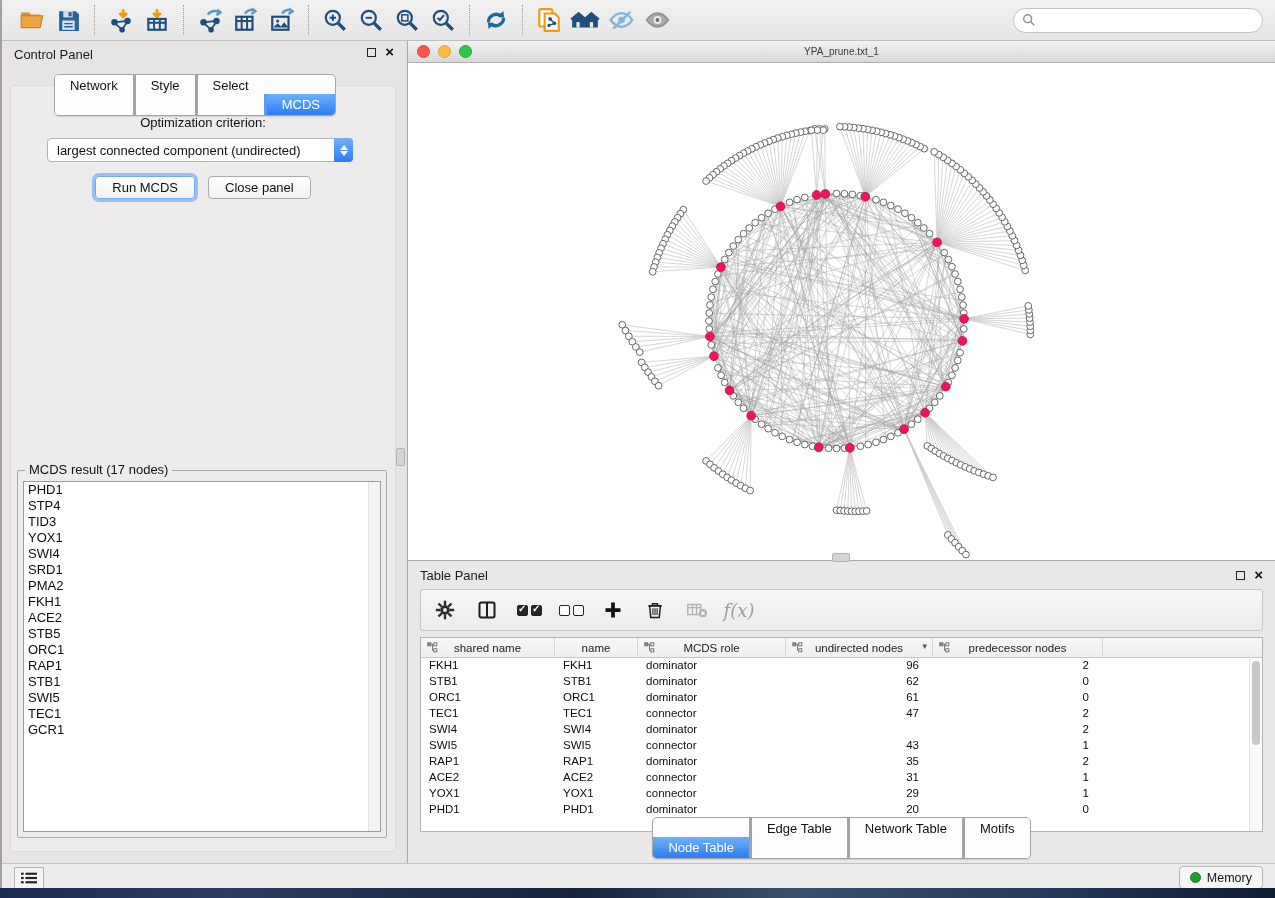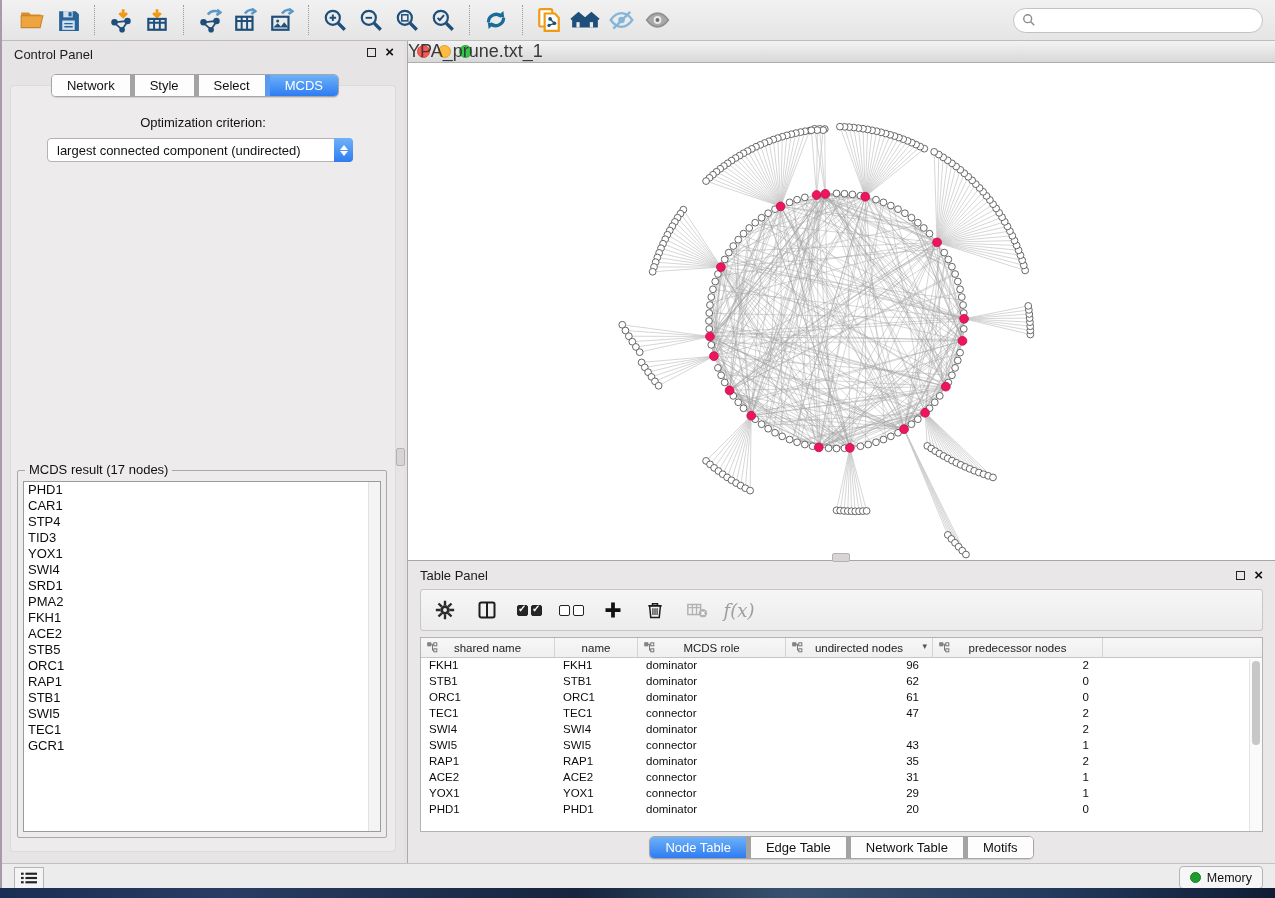--- a/index.html
+++ b/index.html
@@ -21,23 +21,23 @@
 
   
   .control-panel { position:absolute; top:41px; left:0; width:402px; bottom:28px; background:#e6e4e4; }
   .cp-header { position:absolute; top:6px; left:12px; right:10px; height:18px; display:flex; align-items:flex-start; font-size:13px; color:#1c1c1c; }
   .win-btns { margin-left:auto; display:flex; align-items:center; gap:9px; }
   .float-box { width:9px; height:9px; border:1.5px solid #222; display:inline-block; }
   .close-x { font-size:15px; font-weight:bold; color:#111; line-height:10px; }
   .seg-wrap { position:absolute; top:33px; left:0; right:16px; display:flex; justify-content:center; z-index:3; }
   .seg { display:inline-flex; border:1px solid #a5a5a5; border-radius:5px; overflow:hidden; background:#fdfdfd;
     box-shadow:0 1px 1px rgba(0,0,0,.12); }
-  .seg-tab { padding:3px 15px; font-size:13px; color:#111; background:#fdfdfd; border-left:5px solid #a3a3a3; cursor:default; }
+  .seg-tab { padding:3px 15px; font-size:13px; color:#111; background:#fdfdfd; border-left:3px solid #a3a3a3; cursor:default; }
   .seg-tab:first-child { border-left:none; }
-  .seg-tab.active { background:linear-gradient(#6db1f9,#2e7cf1); color:#fff; border-left-color:#5a9af0; }
+  .seg-tab.active { background:linear-gradient(#6db1f9,#2e7cf1); color:#fff; border-left-color:#5a9af0;margin-top:19px; }
   .cp-body { position:absolute; left:8px; right:8px; top:44px; bottom:11px; background:#edebeb;
     border:1px solid #dcdada; border-radius:4px; }
   .opt-label { position:absolute; top:29px; width:100%; text-align:center; font-size:13px; color:#111; }
   .opt-select { position:absolute; top:52px; left:36px; right:42px; height:24px; background:#fff;
     border:1px solid #b3b3b3; border-radius:4px; display:flex; align-items:center; font-size:13px; color:#111;
     padding-left:9px; }
   .opt-stepper { position:absolute; right:-1px; top:-1px; bottom:-1px; width:19px; border-radius:0 4px 4px 0;
     background:linear-gradient(#71b1f8,#2e7cf0); display:flex; flex-direction:column; align-items:center; justify-content:center; gap:1px; }
   .opt-stepper span { width:0; height:0; border-left:4px solid transparent; border-right:4px solid transparent; }
   .st-up { border-bottom:5px solid #fff; }
@@ -61,21 +61,21 @@
   
   .right-col { position:absolute; left:406px; top:41px; right:0; bottom:28px; display:flex; flex-direction:column; }
   .net-window { height:519px; display:flex; flex-direction:column; }
   .net-titlebar { height:22px; background:linear-gradient(#f3f3f3,#d8d8d8); border-bottom:1px solid #adadad;
     display:flex; align-items:center; position:relative; }
   .traffic { display:flex; gap:8px; margin-left:9px; }
   .tl { width:13px; height:13px; border-radius:50%; }
   .tl-red { background:#fc5753; border:1px solid #e2443f; }
   .tl-yellow { background:#fdbc40; border:1px solid #e0a02e; }
   .tl-green { background:#33c748; border:1px solid #26a936; }
-  .net-title { position:absolute; left:0; right:0; text-align:left; font-size:18px; color:#3a3a3a; }
+  .net-title { position:absolute; left:0; right:0; text-align:center; font-size:10px; color:#3a3a3a; }
   .net-canvas { flex:1; background:#fff; position:relative; overflow:hidden; }
   .net-canvas svg { position:absolute; inset:0; }
 
   
   .table-panel { flex:1; background:#e9e7e7; border-top:1px solid #a6a6a6; position:relative; }
   .tp-header { position:absolute; top:5px; left:12px; right:12px; height:18px; display:flex; align-items:center; font-size:13px; color:#1c1c1c; }
   .tp-toolbar { position:absolute; top:28px; left:12px; right:12px; height:42px;
     background:linear-gradient(#f6f6f6,#ececec); border:1px solid #c6c6c6; border-radius:3px;
     display:flex; align-items:center; padding:0 10px; gap:14px; }
   .tp-ic { width:28px; height:28px; display:flex; align-items:center; justify-content:center; }
@@ -268,26 +268,29 @@
     </div>
     <div class="cp-body">
       <div class="opt-label">Optimization criterion:</div>
       <div class="opt-select">
         <span>largest connected component (undirected)</span>
         <span class="opt-stepper">
             <span class="st-up"></span>
             <span class="st-dn"></span>
           </span>
       </div>
+      <div class="cp-buttons">
+        <div class="btn focused">Run MCDS</div>
+        <div class="btn">Close panel</div>
+      </div>
       <div class="result-group">
         <div class="result-legend">MCDS result (17 nodes)</div>
         <div class="result-list">
           <div class="result-scroll"></div>
         <div class="mcds-item">PHD1</div>
-            <div class="mcds-item">CAR1</div>
             <div class="mcds-item">STP4</div>
             <div class="mcds-item">TID3</div>
             <div class="mcds-item">YOX1</div>
             <div class="mcds-item">SWI4</div>
             <div class="mcds-item">SRD1</div>
             <div class="mcds-item">PMA2</div>
             <div class="mcds-item">FKH1</div>
             <div class="mcds-item">ACE2</div>
             <div class="mcds-item">STB5</div>
             <div class="mcds-item">ORC1</div>

